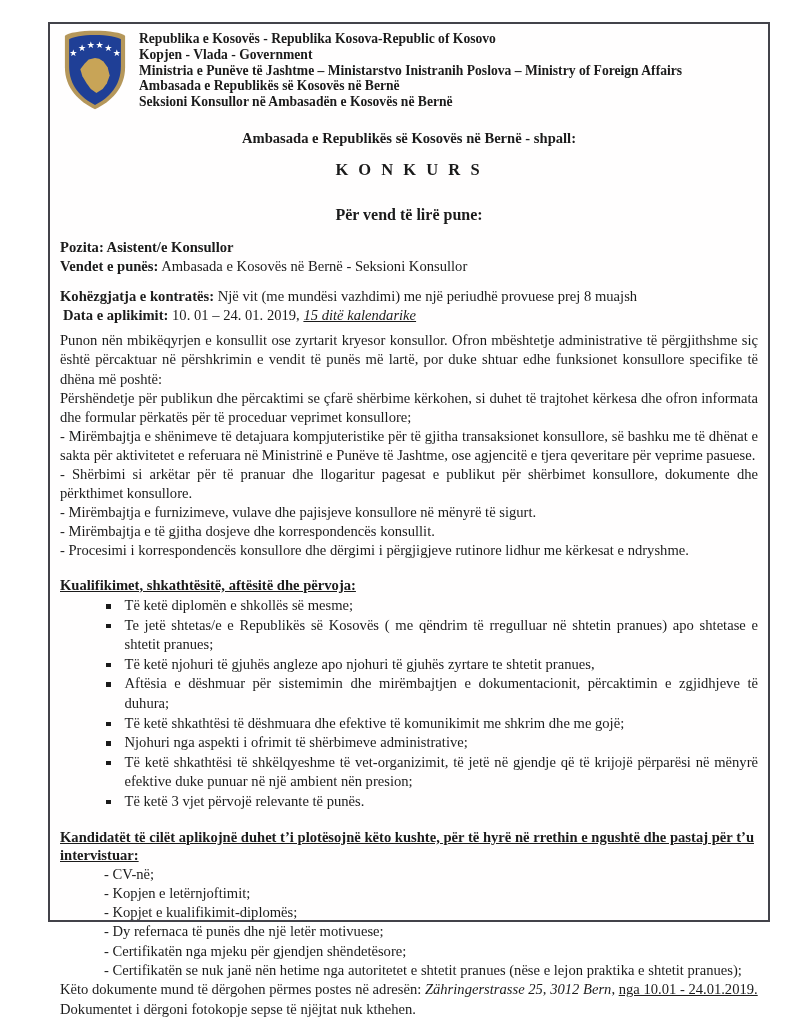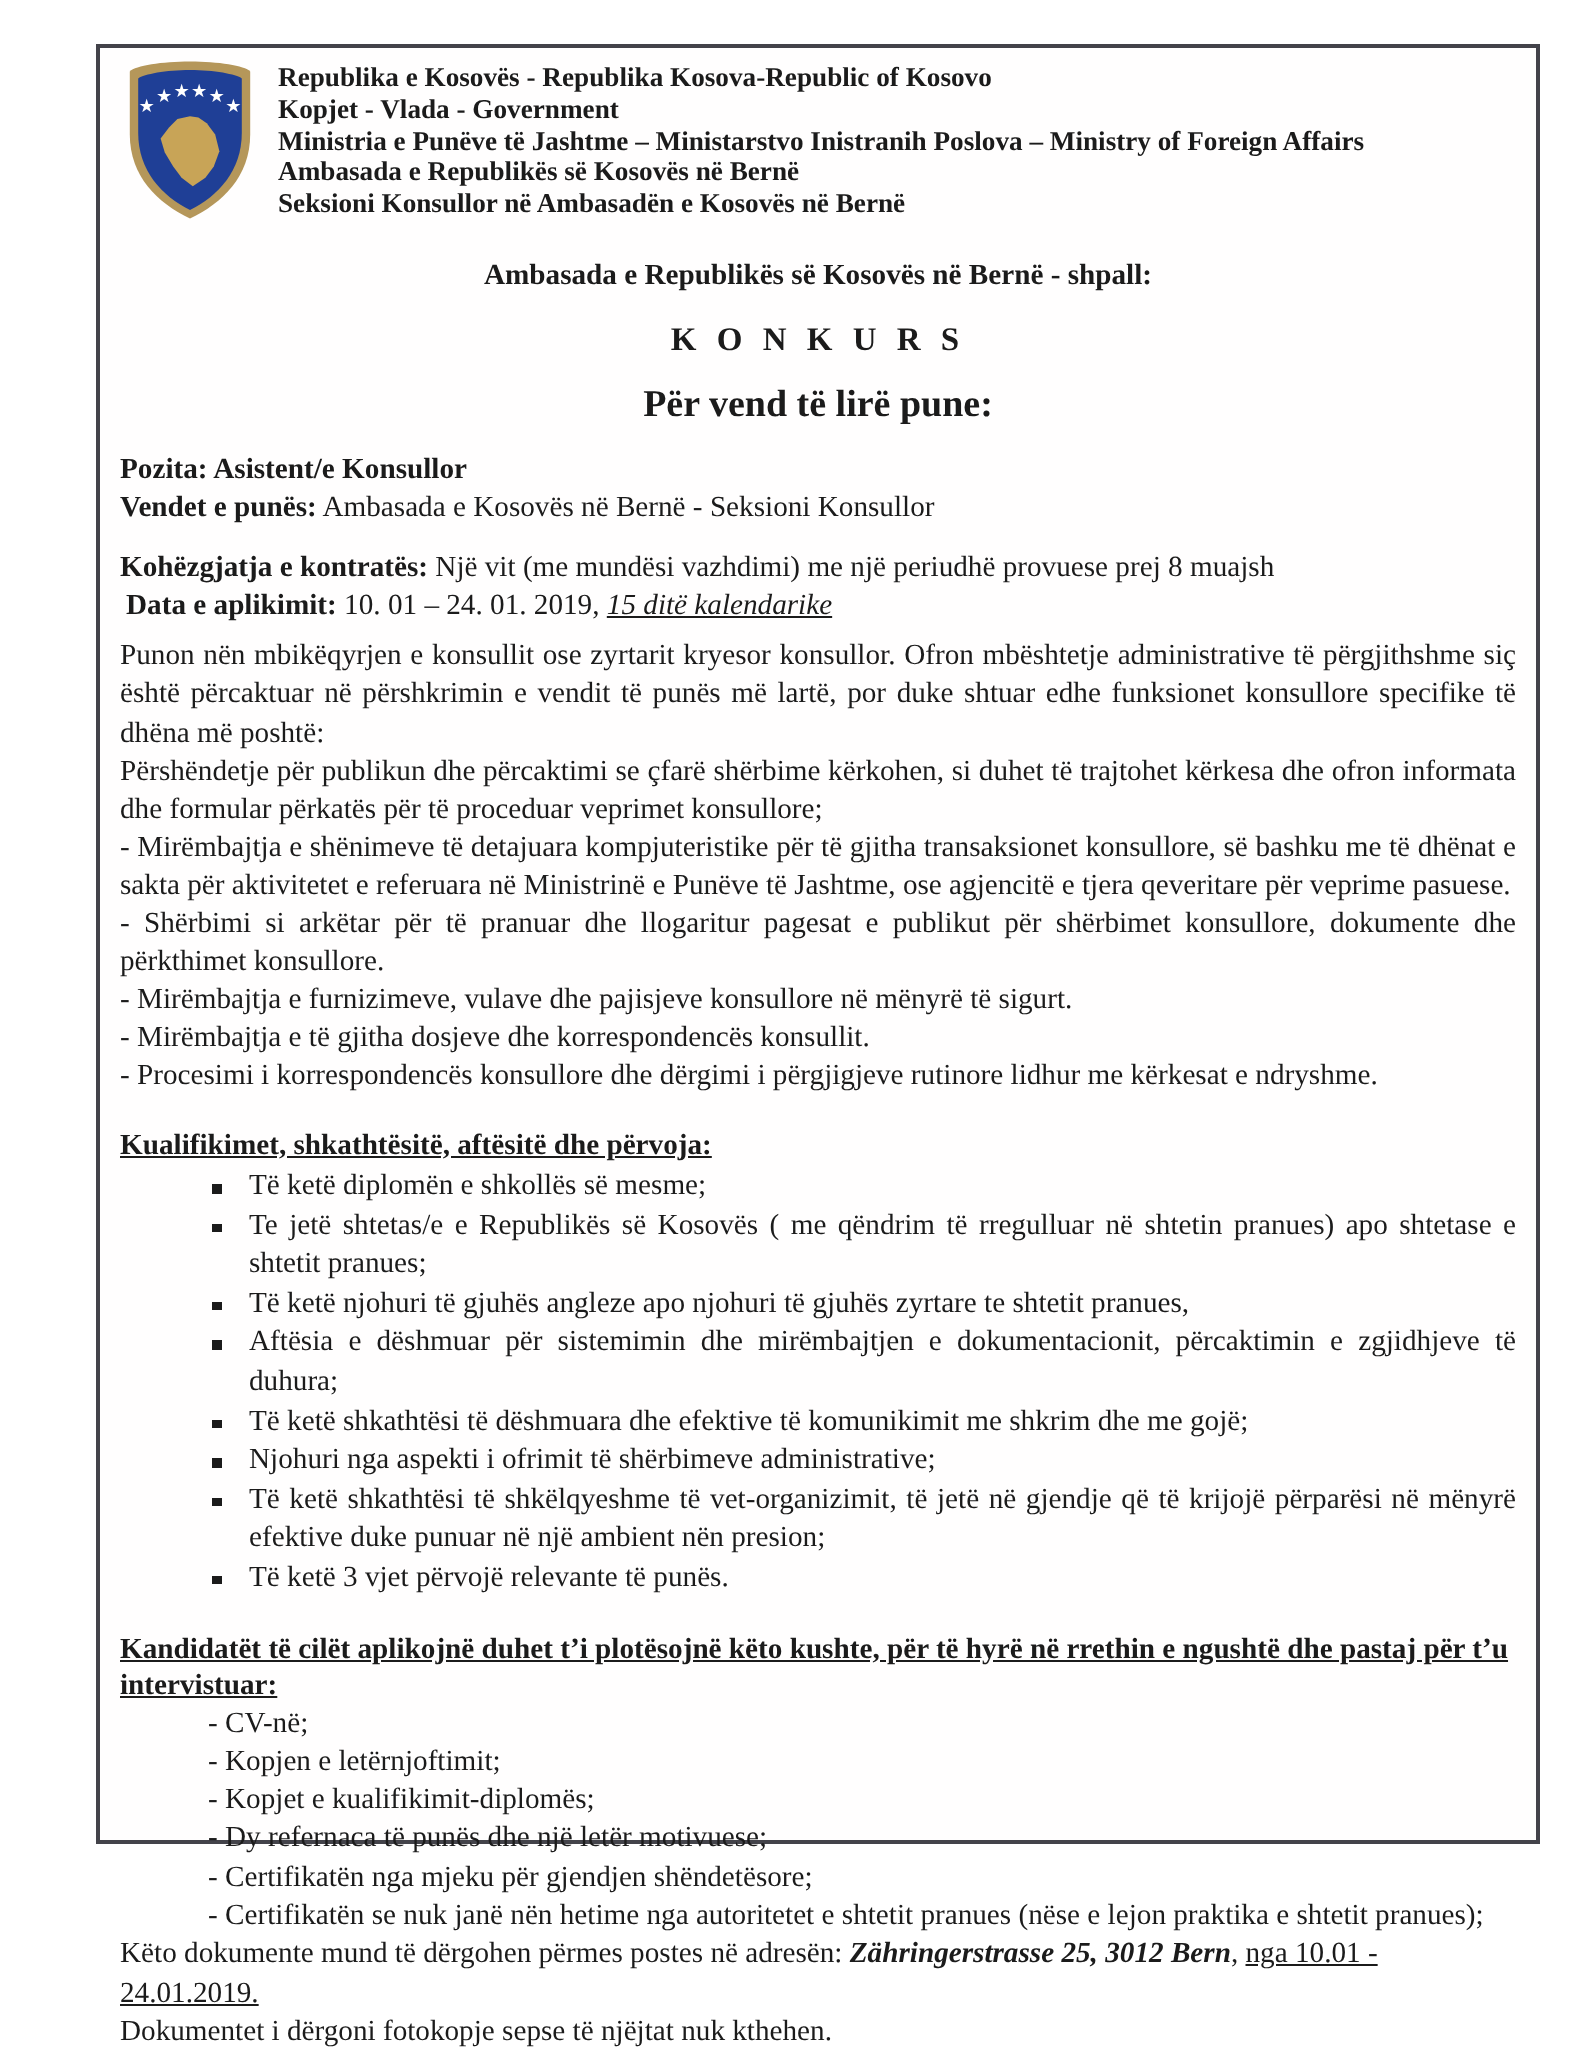--- a/index.html
+++ b/index.html
@@ -26,21 +26,21 @@
   .hdr-lines { padding-top: 3px; }
   .hdr-lines div {
     font-weight: bold;
     font-size: 13.6px;
     line-height: 15.8px;
     white-space: nowrap;
   }
   
   .announce { text-align: center; font-weight: bold; font-size: 14.6px; margin-top: 17px; }
   .konkurs  { text-align: center; font-weight: bold; font-size: 16.5px; letter-spacing: 3px; margin-top: 13px; }
-  .vacancy  { text-align: center; font-weight: bold; font-size: 19px; margin-top: 14px; }
+  .vacancy  { text-align: center; font-weight: bold; font-size: 16px; margin-top: 26px; }
   
   .pos-block { margin-top: 14px; }
   .pos-line  { line-height: 18.5px; }
   .lbl  { font-weight: bold; }
   .contract-block { margin-top: 12px; }
   .indent1 { padding-left: 3px; }
   .ital-und { font-style: italic; text-decoration: underline; }
   
   .main-block { margin-top: 7px; }
   .main-block p { text-align: justify; line-height: 19.1px; }
@@ -65,21 +65,21 @@
     margin-top: 8px;
     margin-right: 14px;
   }
   ul.sq li .li-text { flex: 1; text-align: justify; }
   
   .cand-heading { margin-top: 16px; font-family: Liberation Serif, serif; }
   ul.dash { list-style: none; }
   ul.dash li { padding-left: 4px; line-height: 19.3px; margin-left: 40px; }
   
   .closing { line-height: 19.2px; }
-  .bold-ital { font-weight: bold; font-style: italic; }
+  .bold-ital { font-weight: normal; font-style: italic; }
   .und { text-decoration: underline; }
 </style>
 </head>
 <body>
 
 <div class="doc">
 
   <div class="hdr">
     <svg class="emblem" viewBox="0 0 100 118">
       <path d="M50,3 C30,3 11,6 7,10 L7,55 C7,85 27,104 50,115 C73,104 93,85 93,55 L93,10 C89,6 70,3 50,3 Z" fill="#b5975a"></path>
@@ -87,21 +87,21 @@
       <polygon points="50,42 41,44 35,50 29,58 32,68 38,78 44,86 52,92 61,86 67,78 71,67 68,55 62,47 56,43" fill="#c8a457"></polygon>
       <text x="19" y="39" font-size="13" text-anchor="middle" fill="#ffffff">★</text>
       <text x="31.5" y="32" font-size="13" text-anchor="middle" fill="#ffffff">★</text>
       <text x="44" y="28" font-size="13" text-anchor="middle" fill="#ffffff">★</text>
       <text x="56.5" y="28" font-size="13" text-anchor="middle" fill="#ffffff">★</text>
       <text x="69" y="32" font-size="13" text-anchor="middle" fill="#ffffff">★</text>
       <text x="81" y="39" font-size="13" text-anchor="middle" fill="#ffffff">★</text>
     </svg>
     <div class="hdr-lines">
       <div>Republika e Kosovës - Republika Kosova-Republic of Kosovo</div>
-      <div>Kopjet - Vlada - Government</div>
+      <div>Kopjen - Vlada - Government</div>
       <div>Ministria e Punëve të Jashtme – Ministarstvo Inistranih Poslova – Ministry of Foreign Affairs</div>
       <div>Ambasada e Republikës së Kosovës në Bernë</div>
       <div>Seksioni Konsullor në Ambasadën e Kosovës në Bernë</div>
     </div>
   </div>
 
   <div class="announce">Ambasada e Republikës së Kosovës në Bernë - shpall:</div>
   <div class="konkurs">K O N K U R S</div>
   <div class="vacancy">Për vend të lirë pune:</div>
 

